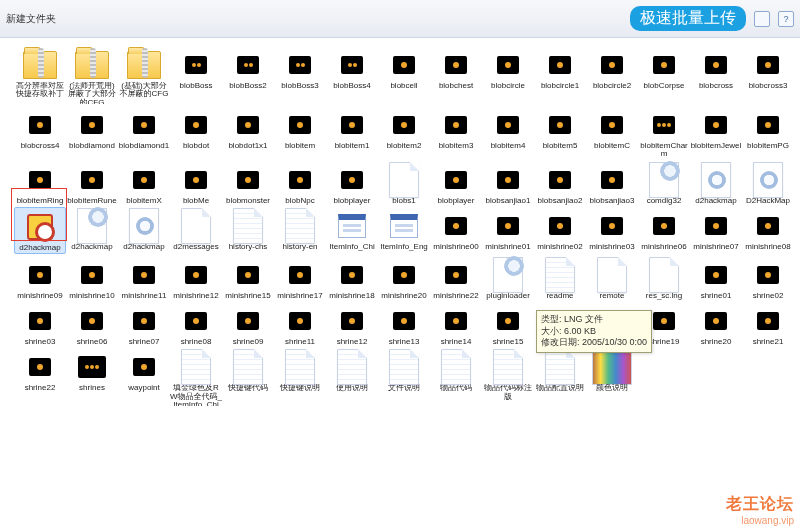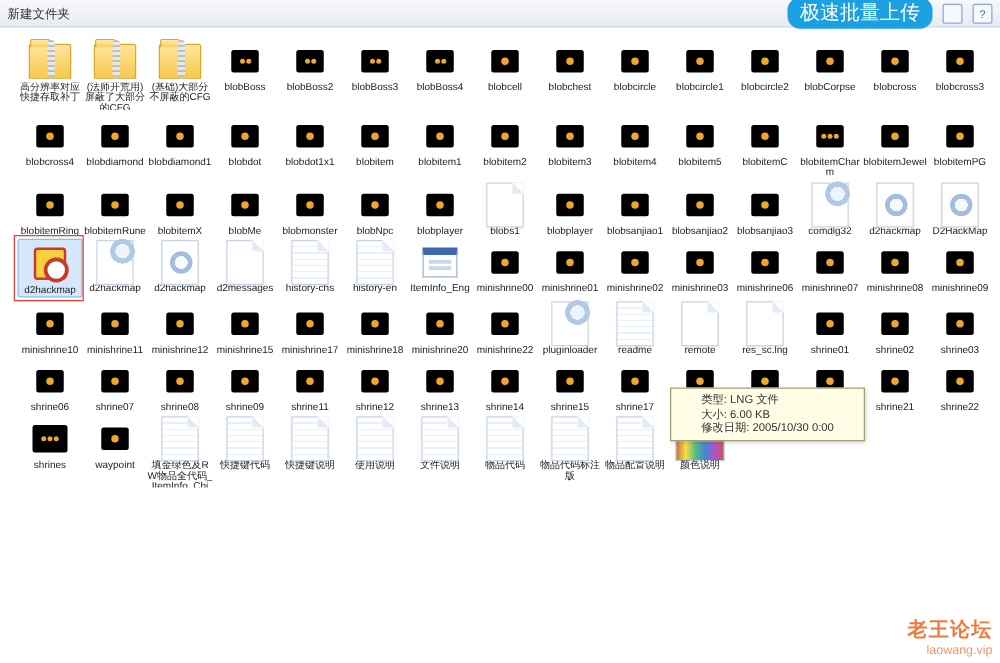--- a/index.html
+++ b/index.html
@@ -1,18 +1,18 @@
 <!DOCTYPE html>
 <html><head>
 <meta charset="utf-8">
 <style>
 * { margin: 0; padding: 0; box-sizing: border-box; font-family: "Microsoft YaHei", Tahoma, Arial, sans-serif; }
 body { width: 800px; height: 530px; background: #fff; overflow: hidden; position: relative; font-size: 9px; }
 
-.toolbar { height: 22px; background: linear-gradient(#f7f8fa,#e7ebf2); border-bottom: 1px solid #c9d4e6; display: flex; align-items: center; padding: 0 6px; gap: 8px; color: #333; }
+.toolbar { height: 38px; background: linear-gradient(#f7f8fa,#e7ebf2); border-bottom: 1px solid #c9d4e6; display: flex; align-items: center; padding: 0 6px; gap: 8px; color: #333; }
 .toolbar .title { font-size: 10px; }
 .toolbar .spacer { flex: 1; }
 .toolbar .pill { background: #1ba0e1; color: #fff; padding: 2px 10px; border-radius: 10px; font-size: 16px; }
 .toolbar .sq { width: 16px; height: 16px; border: 1px solid #8ea8cf; background: #f5f8fc; border-radius: 2px; }
 .toolbar .sq2 { width: 16px; height: 16px; border: 1px solid #8ea8cf; background: #f5f8fc; border-radius: 2px; display:flex;align-items:center;justify-content:center;color:#4a6fa8;}
 
 .files { padding: 8px 4px 0 14px; display: flex; flex-wrap: wrap; align-content: flex-start; gap: 2px 0; height: 488px; overflow: hidden; }
 
 .item { width: 52px; display: flex; flex-direction: column; align-items: center; text-align: center; position: relative; padding-top: 2px; }
 .item .iconbox { width: 40px; height: 34px; display: flex; align-items: center; justify-content: center; }
@@ -42,21 +42,21 @@
 .cfgpaper .gear{position:absolute; left:6px; top:8px; width:18px;height:18px;border-radius:50%;background:radial-gradient(circle,#f6fafe 40%,#a2bde0 41% 72%, transparent 72%);}
 
 .orange-app { width:26px; height:26px; background:#f8cf3f; border:2px solid #c83b2b; border-radius:3px; position:relative;}
 .orange-app:after{content:"";position:absolute;right:-4px;bottom:-4px;width:14px;height:14px;border:3px solid #c83b2b;border-radius:50%;background:#fff;}
 
 .minicfg{ width:28px; height:24px; background:#fff;border:1px solid #9cb5d8; border-top:6px solid #3f66b0; position:relative;}
 .minicfg:before{content:"";position:absolute;left:4px;top:4px;right:4px;height:3px;background:#c7d6ed; box-shadow:0 5px 0 #c7d6ed;}
 
 .thumb { width:46px; height:36px; border:1px solid #c8d3e6; background:#f5f5f5;}
 
-.tooltip { position:absolute; background:#fffde5; border:1px solid #9f9f74; padding:3px 24px; font-size:9px; color:#333; line-height:1.3; white-space:nowrap; box-shadow:1px 1px 3px rgba(0,0,0,.15); z-index:5;}
+.tooltip { position:absolute; background:#fffde5; border:1px solid #9f9f74; padding:3px 4px; font-size:9px; color:#333; line-height:1.3; white-space:nowrap; box-shadow:1px 1px 3px rgba(0,0,0,.15); z-index:5;}
 
 .watermark { position:absolute; right:6px; bottom:4px; text-align:right; }
 .watermark .cn{ color:#f07a3d; font-size:16px; font-weight:bold; letter-spacing:1px;}
 .watermark .url{ color:#f5976a; font-size:10px;}
 
 .sel { background:#d6e7fb; border:1px solid #8dbdf5; border-radius:2px;}
 </style>
 </head>
 <body>
 
@@ -470,20 +470,26 @@
     <div class="item">
       <div class="iconbox">
         <div class="paper lines"></div>
       </div>
       <div class="lbl">history-en</div>
     </div>
     <div class="item">
       <div class="iconbox">
         <div class="minicfg"></div>
       </div>
+      <div class="lbl">ItemInfo_Chi</div>
+    </div>
+    <div class="item">
+      <div class="iconbox">
+        <div class="minicfg"></div>
+      </div>
       <div class="lbl">ItemInfo_Eng</div>
     </div>
     <div class="item">
       <div class="iconbox">
         <div class="blob">
           <span class="one"></span>
         </div>
       </div>
       <div class="lbl">minishrine00</div>
     </div>

